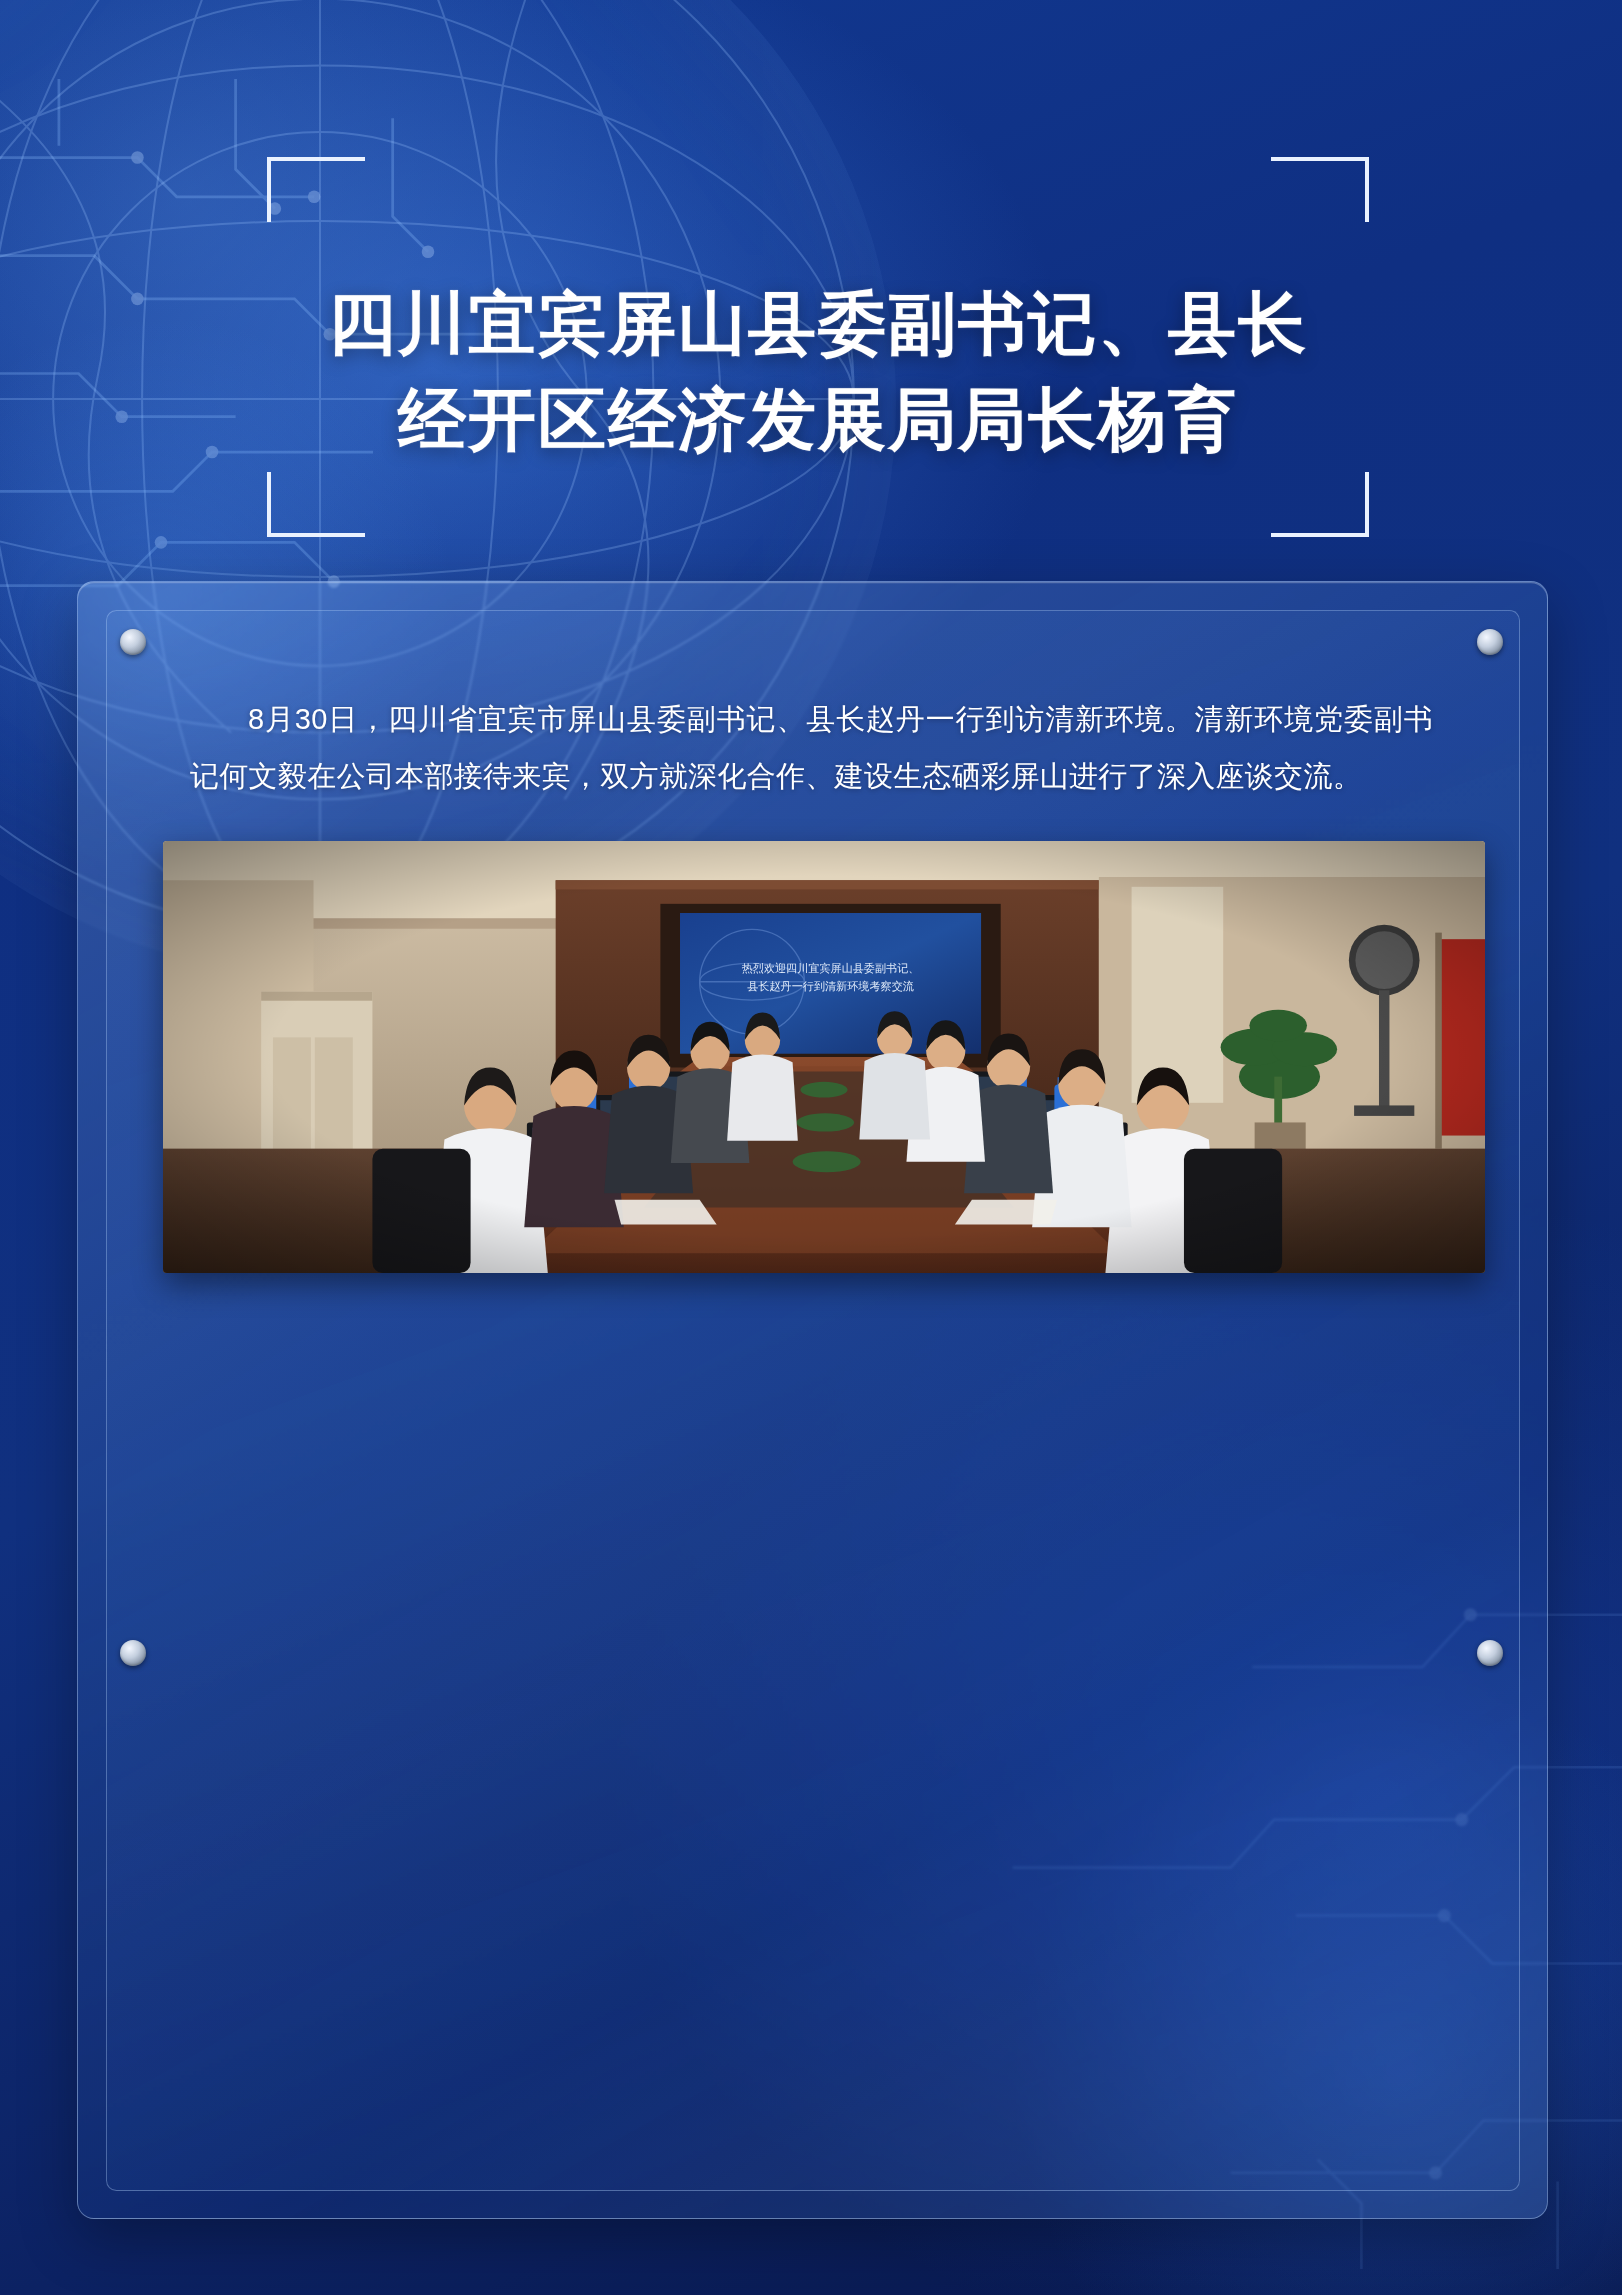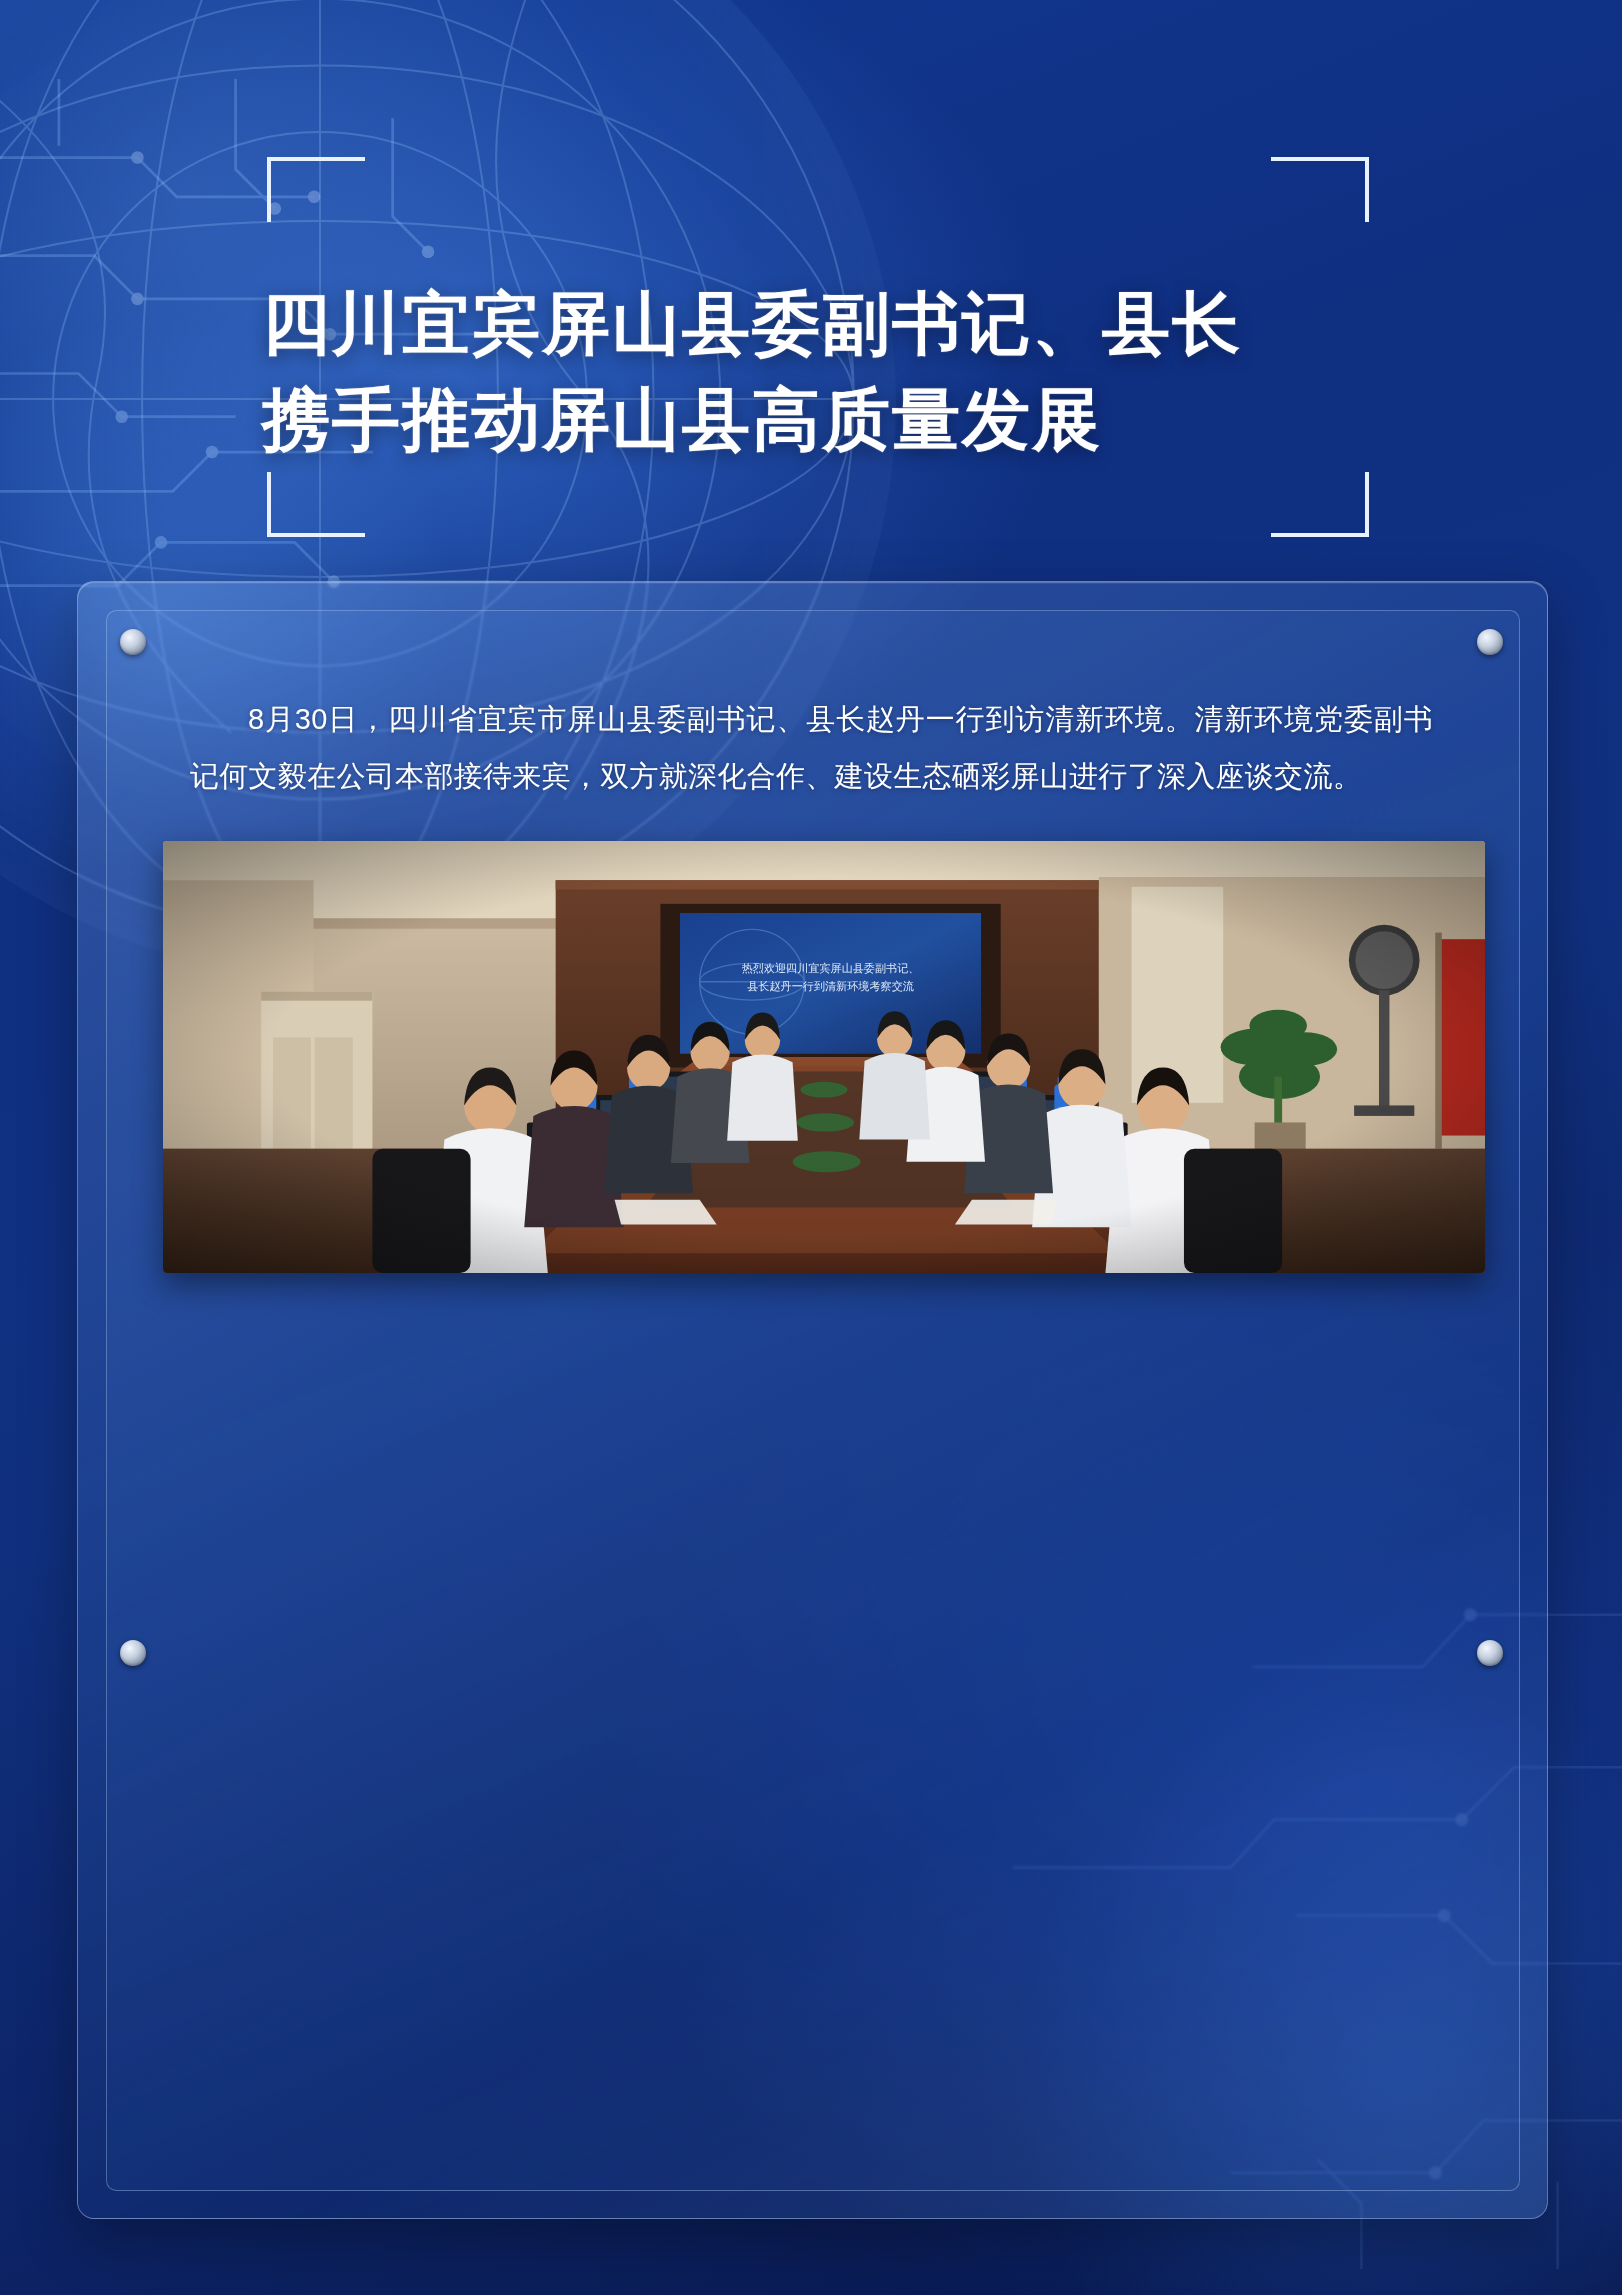--- a/index.html
+++ b/index.html
@@ -95,20 +95,21 @@
   .bracket.tl { left: 5.2px;  top: 0;      border-width: 4.6px 0 0 4.6px; }
   .bracket.tr { right: 5.2px; top: 0;      border-width: 4.6px 4.6px 0 0; }
   .bracket.bl { left: 5.2px;  bottom: 0;   border-width: 0 0 4.6px 4.6px; }
   .bracket.br { right: 5.2px; bottom: 0;   border-width: 0 4.6px 4.6px 0; }
 
   #poster-title {
     position: absolute;
     left: 0;
     right: 0;
     top: 72px;
+    text-align: center;
     color: #ffffff;
     font-weight: bold;
     font-size: 68px;
     line-height: 1.42;
     letter-spacing: 2px;
     text-shadow: 0 3.9px 17px rgba(0,0,0,0.40), 0 0 1.3px rgba(255,255,255,0.5);
   }
   #poster-title .line { display: block; white-space: nowrap; }
 
   
@@ -252,21 +253,21 @@
   <div class="deco glow-tl"></div>
   <div class="deco glow-br"></div>
 
   <div id="title-block">
     <div class="bracket tl"></div>
     <div class="bracket tr"></div>
     <div class="bracket bl"></div>
     <div class="bracket br"></div>
     <h1 id="poster-title">
       <span class="line">四川宜宾屏山县委副书记、县长</span>
-      <span class="line">携手推动屏山县高质量发展</span>
+      <span class="line">经开区经济发展局局长杨育</span>
     </h1>
   </div>
 
   <div id="card">
     <div id="card-inner"></div>
   </div>
   <div class="screw s1"></div>
   <div class="screw s2"></div>
   <div class="screw s3"></div>
   <div class="screw s4"></div>

